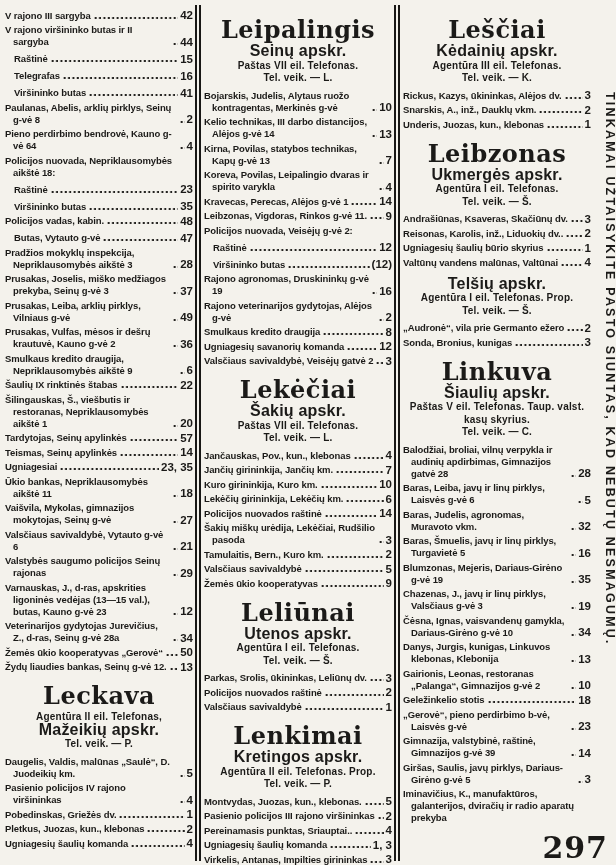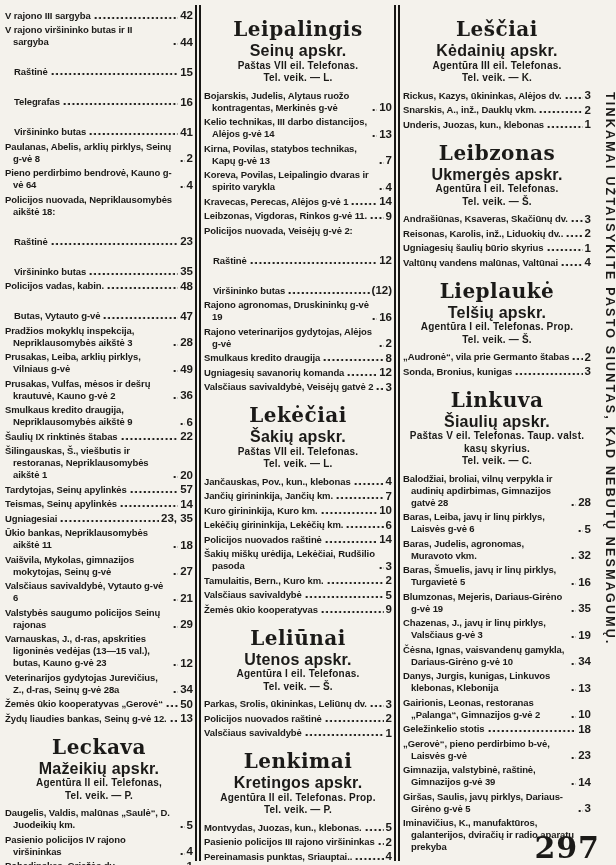--- a/index.html
+++ b/index.html
@@ -23,55 +23,55 @@
   .divider{
     flex:0 0 7px;
     margin:0 2px;
     background:linear-gradient(90deg,#181715 0 2px,transparent 2px 4px,#181715 4px 6px,transparent 6px);
   }
   
   .sec{text-align:center;margin:9px 0 5px;}
   .sec .title{
     font-family:"DejaVu Serif",serif;
     font-weight:bold;
-    font-size:20px;line-height:27px;
+    font-size:24px;line-height:27px;
     letter-spacing:0.5px;
     margin-bottom:2px;
   }
   .sec .sub{font-size:10px;line-height:12.5px;letter-spacing:0.2px;}
   .sec .sub.first{font-size:16px;margin-bottom:2px;}
   
   .entry{
     display:flex;align-items:flex-end;
     font-size:9.5px;line-height:12px;
     letter-spacing:-0.1px;
     margin-top:2.5px;
   }
-  .entry.indent{margin-left:9px;margin-top:18px;}
+  .entry.indent{margin-left:9px;margin-top:5px;}
   .entry .t{text-indent:-8px;padding-left:8px;}
   .entry .dots{
     flex:1 1 auto;min-width:5px;height:4px;
     margin:0 2px 2px 3px;
     background-image:radial-gradient(circle at 1.6px 2px,#23221f 1.05px,transparent 1.35px);
     background-size:4.4px 4px;
     background-repeat:repeat-x;
     background-position:left bottom;
   }
   .entry .n{font-size:11.5px;line-height:11.5px;white-space:nowrap;letter-spacing:0;}
   
   .slogan{
     position:absolute;top:92px;right:-1px;width:18px;height:700px;
     writing-mode:vertical-rl;
     font-size:12.5px;letter-spacing:2.2px;
     white-space:nowrap;
     color:#1b1a18;
   }
   
   .pagenum{
-    position:absolute;right:16px;bottom:2px;
+    position:absolute;right:8px;bottom:2px;
     font-family:"DejaVu Serif",serif;
     font-size:30px;line-height:30px;
     letter-spacing:1px;
   }
 </style>
 </head>
 <body>
 
 <div class="page">
   <div class="columns">
@@ -133,20 +133,25 @@
           <span class="t">Butas, Vytauto g-vė</span>
           <span class="dots"></span>
           <span class="n">47</span>
         </div>
         <div class="entry">
           <span class="t">Pradžios mokyklų inspekcija, Nepriklausomybės aikštė 3</span>
           <span class="dots"></span>
           <span class="n">28</span>
         </div>
         <div class="entry">
+          <span class="t">Prusakas, Joselis, miško medžiagos prekyba, Seinų g-vė 3</span>
+          <span class="dots"></span>
+          <span class="n">37</span>
+        </div>
+        <div class="entry">
           <span class="t">Prusakas, Leiba, arklių pirklys, Vilniaus g-vė</span>
           <span class="dots"></span>
           <span class="n">49</span>
         </div>
         <div class="entry">
           <span class="t">Prusakas, Vulfas, mėsos ir dešrų krautuvė, Kauno g-vė 2</span>
           <span class="dots"></span>
           <span class="n">36</span>
         </div>
         <div class="entry">
@@ -214,22 +219,22 @@
           <span class="dots"></span>
           <span class="n">50</span>
         </div>
         <div class="entry">
           <span class="t">Žydų liaudies bankas, Seinų g-vė 12.</span>
           <span class="dots"></span>
           <span class="n">13</span>
         </div>
         <div class="sec">
           <div class="title">Leckava</div>
+          <div class="sub">Agentūra II eil. Telefonas,</div>
           <div class="sub first">Mažeikių apskr.</div>
-          <div class="sub">Agentūra II eil. Telefonas,</div>
           <div class="sub">Tel. veik. — P.</div>
         </div>
         <div class="entry">
           <span class="t">Daugelis, Valdis, malūnas „Saulė“, D. Juodeikių km.</span>
           <span class="dots"></span>
           <span class="n">5</span>
         </div>
         <div class="entry">
           <span class="t">Pasienio policijos IV rajono viršininkas</span>
           <span class="dots"></span>
@@ -474,27 +479,26 @@
           <span class="t">Ugniagesių šaulių būrio skyrius</span>
           <span class="dots"></span>
           <span class="n">1</span>
         </div>
         <div class="entry">
           <span class="t">Valtūnų vandens malūnas, Valtūnai</span>
           <span class="dots"></span>
           <span class="n">4</span>
         </div>
         <div class="sec">
-          <div class="title">Lieplaukė</div>
           <div class="sub first">Telšių apskr.</div>
           <div class="sub">Agentūra I eil. Telefonas. Prop.</div>
           <div class="sub">Tel. veik. — Š.</div>
         </div>
         <div class="entry">
-          <span class="t">„Audronė“, vila prie Germanto štabas</span>
+          <span class="t">„Audronė“, vila prie Germanto ežero</span>
           <span class="dots"></span>
           <span class="n">2</span>
         </div>
         <div class="entry">
           <span class="t">Sonda, Bronius, kunigas</span>
           <span class="dots"></span>
           <span class="n">3</span>
         </div>
         <div class="sec">
           <div class="title">Linkuva</div>

